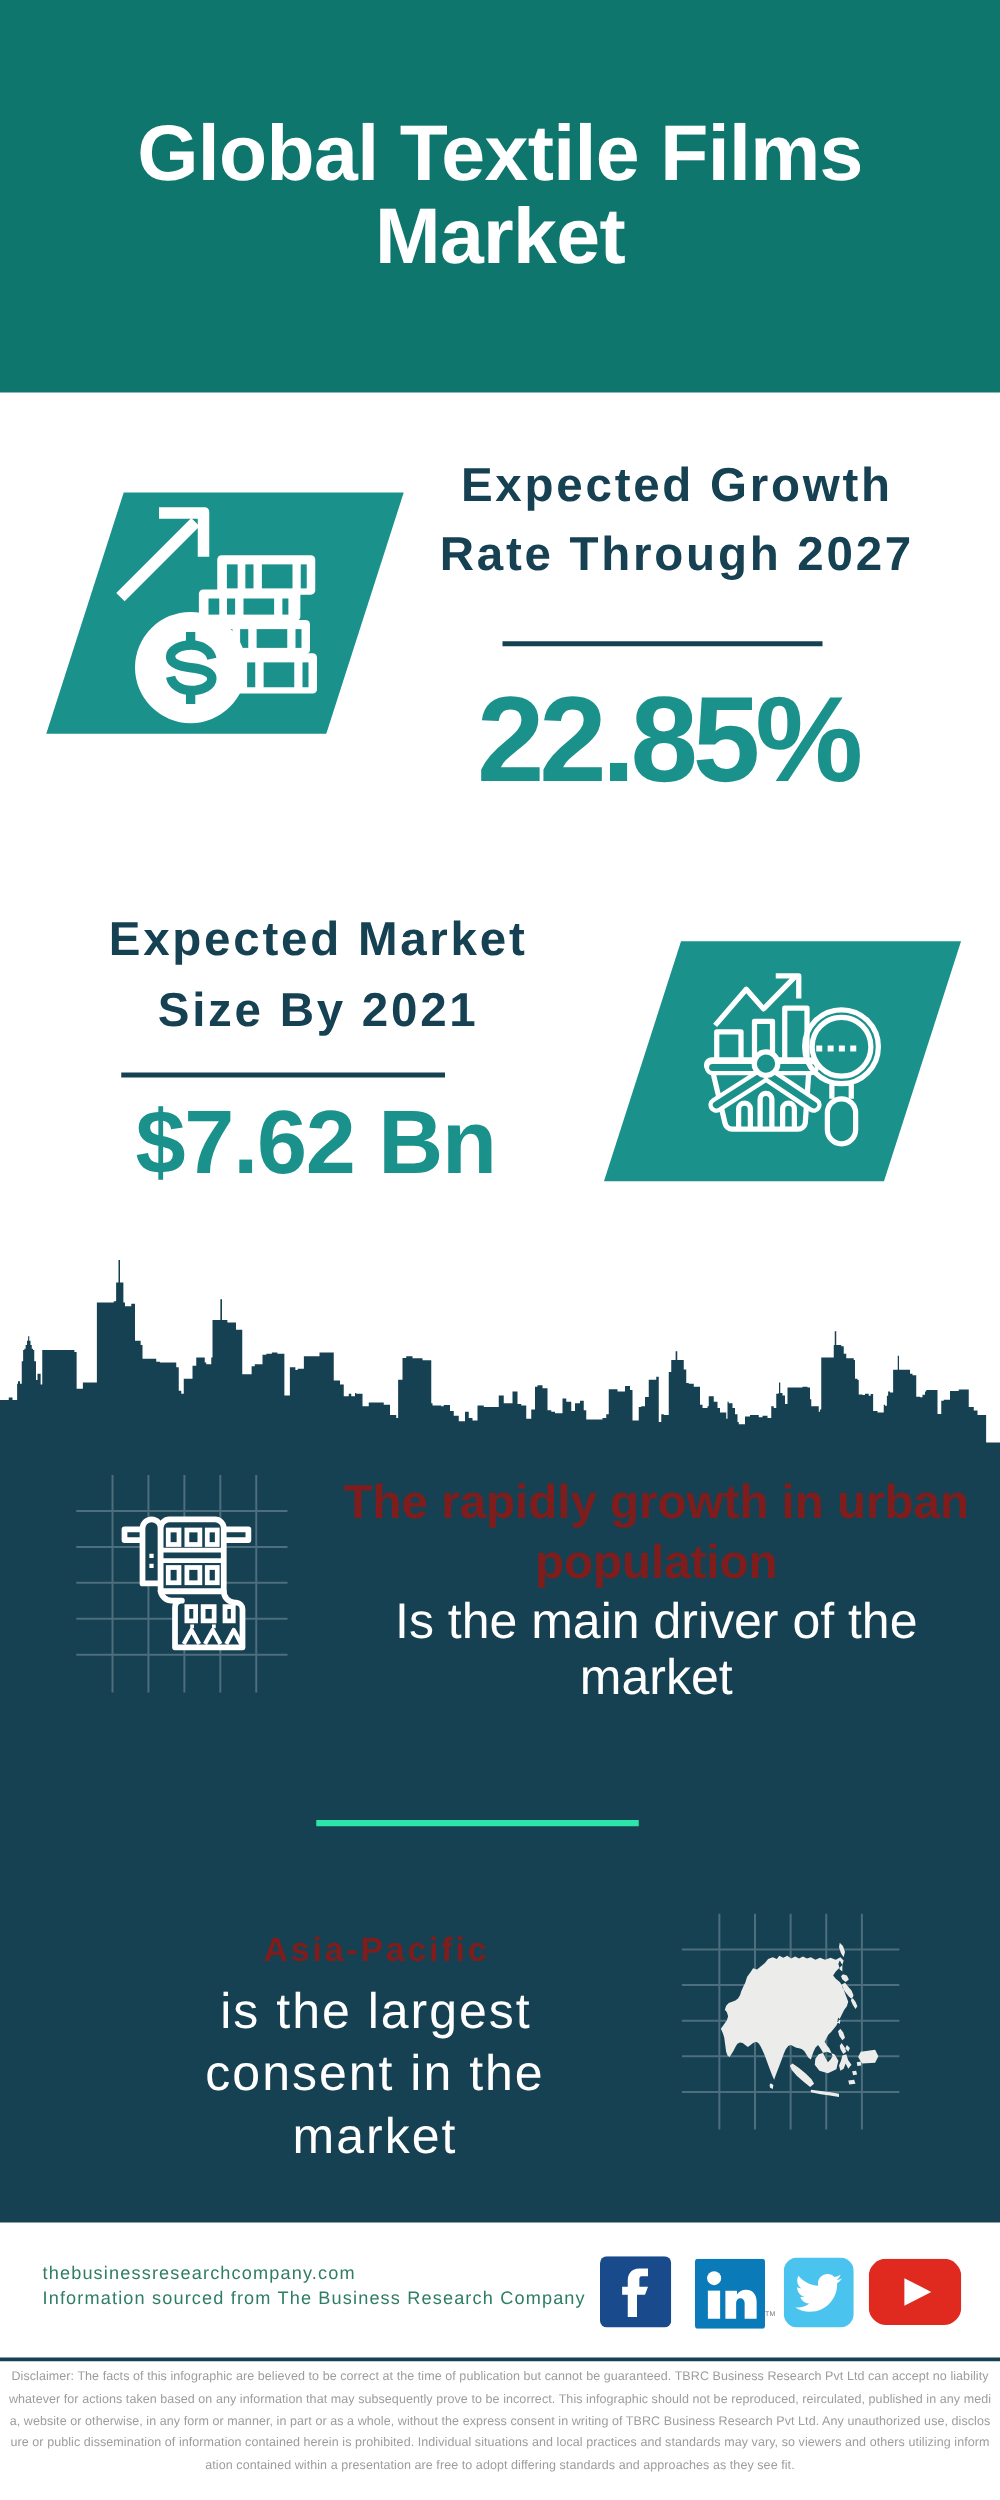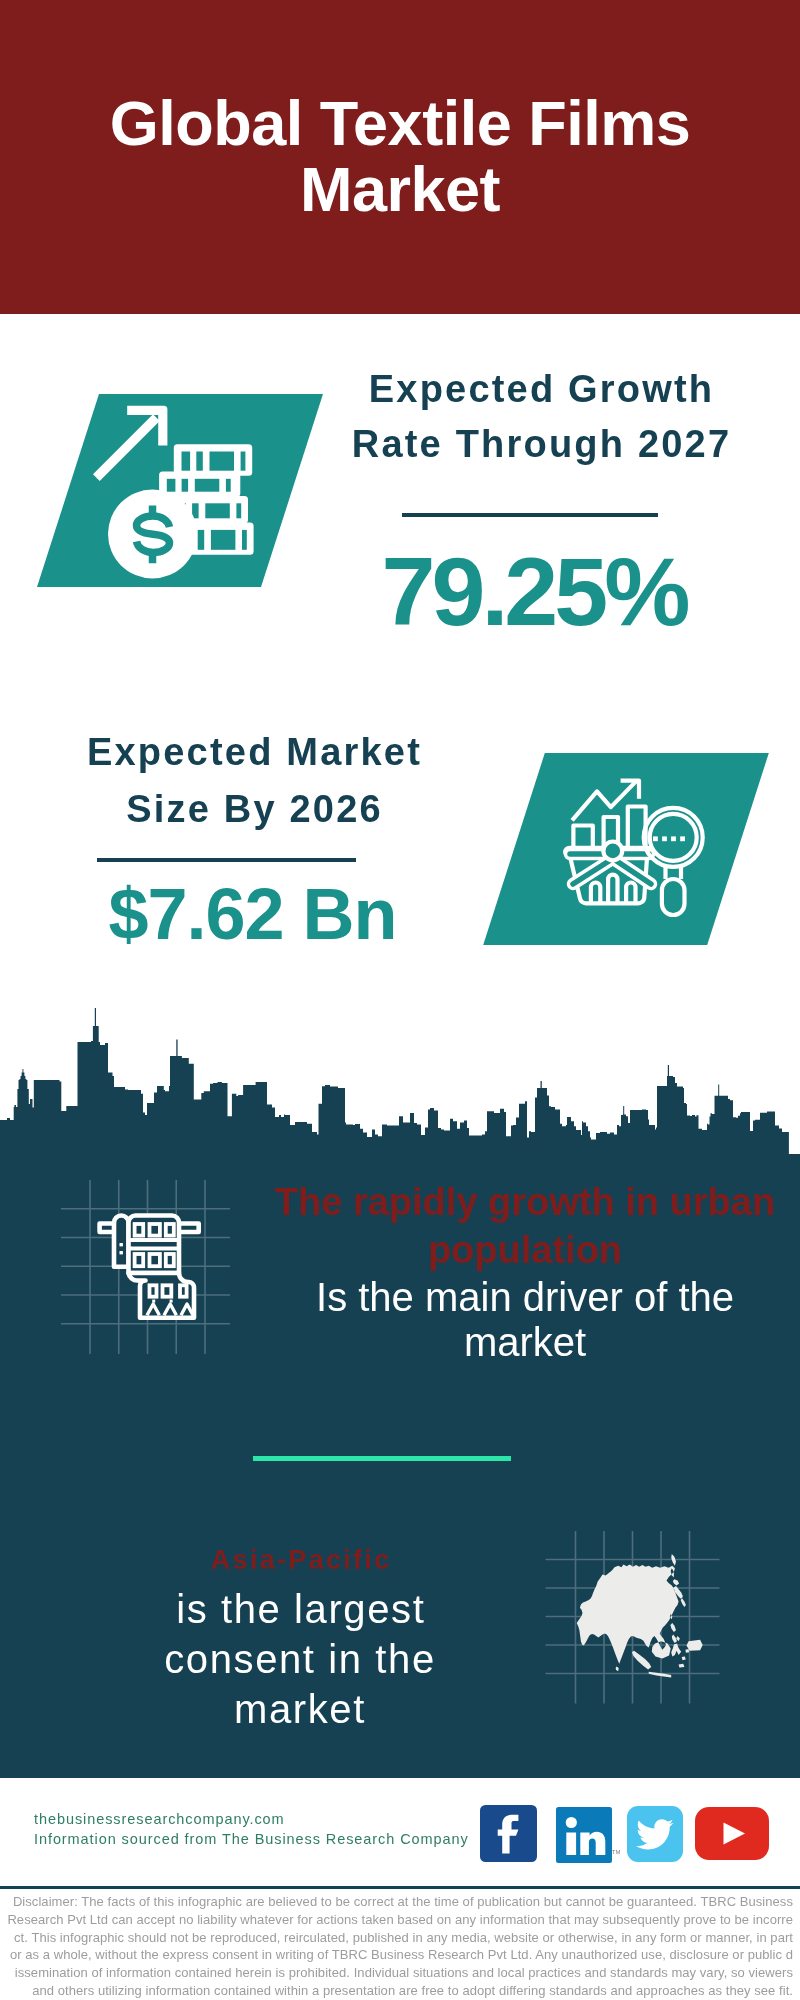--- a/index.html
+++ b/index.html
@@ -1,20 +1,20 @@
 <!DOCTYPE html>
 <html><head>
 <meta charset="utf-8">
 <title>Global Textile Films Market</title>
 <style>
   * { box-sizing: border-box; margin:0; padding:0; }
   html,body { width:800px; height:2000px; }
   body { font-family:"Liberation Sans", sans-serif; background:#fff; overflow:hidden; }
   .page { position:relative; width:800px; height:2000px; background:#fff; }
-  .header { position:absolute; left:0; top:0; width:800px; height:314px; background:#7f1d1d; }
+  .header { position:absolute; left:0; top:0; width:800px; height:314px; background:#0f766e; }
   .header h1 { position:absolute; left:105px; width:590px; top:90px; text-align:center; color:#fff;
     font-size:63px; font-weight:bold; line-height:66px; letter-spacing:-0.5px; }
 
   
   .para { position:absolute; background:#1B918C; transform:skewX(-17.8deg); }
   .icon-money { overflow:visible; }
   .stat-title { position:absolute; color:#164152; font-weight:bold; text-align:center; }
   .stat-rule { position:absolute; height:4px; background:#164152; }
   .stat-val { position:absolute; color:#1B918C; font-weight:bold; text-align:center; }
 
@@ -23,21 +23,21 @@
   .skyline { position:absolute; left:0; top:1000px; width:800px; height:180px; display:block; }
   .grid-box { position:absolute; }
   .hl-title { position:absolute; text-align:center; font-weight:bold; color:#7f1d1d; }
   .hl-sub { position:absolute; text-align:center; color:#fff; }
   .sec-rule { position:absolute; height:5px; background:#2DE5A8; }
 
   
   .footer-link { position:absolute; color:#2F7D66; font-size:14.5px; line-height:19.7px; letter-spacing:0.92px; }
   .sicon { position:absolute; display:block; }
   .hr-line { position:absolute; background:#164152; height:3px; }
-  .disclaimer { position:absolute; color:#9D9D9D; font-size:13px; line-height:17.8px; letter-spacing:0.06px; text-align:right; word-break:break-all; }
+  .disclaimer { position:absolute; color:#9D9D9D; font-size:10px; line-height:17.8px; letter-spacing:0.06px; text-align:center; word-break:break-all; }
 </style>
 </head>
 <body>
 
 <div class="page">
   <div class="header">
     <h1>Global Textile Films Market</h1>
   </div>
 
   <div class="para" style="left:68px; top:394px; width:224px; height:193px;"></div>
@@ -83,24 +83,24 @@
         <g fill="none" stroke="#1B918C" stroke-width="7.5" stroke-linecap="butt">
           <path d="M169.5 527 c-1.3 -6.5 -8 -11 -16.5 -11 c-9.2 0 -16.5 4.2 -16.5 9.4 c0 5.2 7.3 7.8 16.5 8.8 c9.2 1 16.5 3.5 16.5 8.8 c0 5.2 -7.3 9.4 -16.5 9.4 c-8.5 0 -15.2 -4.5 -16.5 -11"></path>
           <path d="M152.5 505.5 v9.5 M152.5 553.2 v10"></path>
         </g>
       </svg>
 
   <div class="stat-title" style="left:351px; top:362px; width:381px; font-size:38px; line-height:55px; letter-spacing:2.2px;">
     <span>Expected Growth Rate Through 2027</span>
   </div>
   <div class="stat-rule" style="left:402px; top:513px; width:256px;"></div>
-  <div class="stat-val" style="left:316px; top:542px; width:440px; font-size:97px; line-height:100px; letter-spacing:-4px; text-indent:-4px;">79.25%</div>
+  <div class="stat-val" style="left:316px; top:542px; width:440px; font-size:97px; line-height:100px; letter-spacing:-4px; text-indent:-4px;">22.85%</div>
 
   <div class="stat-title" style="left:64px; top:724px; width:381px; font-size:38px; line-height:57px; letter-spacing:2.2px;">
-    <span>Expected Market Size By 2026</span>
+    <span>Expected Market Size By 2021</span>
   </div>
   <div class="stat-rule" style="left:97px; top:858px; width:259px;"></div>
   <div class="stat-val" style="left:53px; top:874px; width:400px; font-size:72px; line-height:80px; letter-spacing:-1px; text-indent:-1px; white-space:nowrap;">$7.62 Bn</div>
   <div class="para" style="left:514px; top:753px; width:224px; height:192px;"></div>
   <svg class="icon-market" viewBox="480 750 240 200" width="240" height="200" style="position:absolute; left:480px; top:750px;">
     <g fill="none" stroke="#fff" stroke-width="4.2" stroke-linejoin="round" stroke-linecap="butt">
 
       <g>
         <path d="M572.1 820.3 L597 791.4 L610.8 807.1 L636.5 780.9"></path>
         <path d="M620.6 780.7 H639 V798.7"></path>

